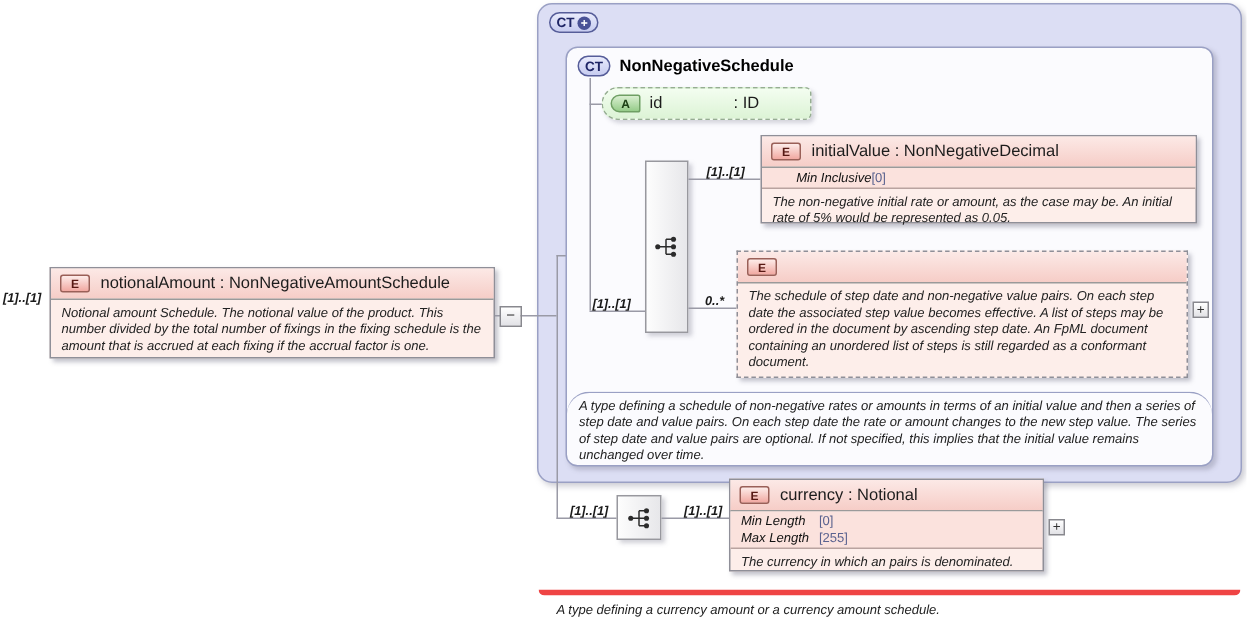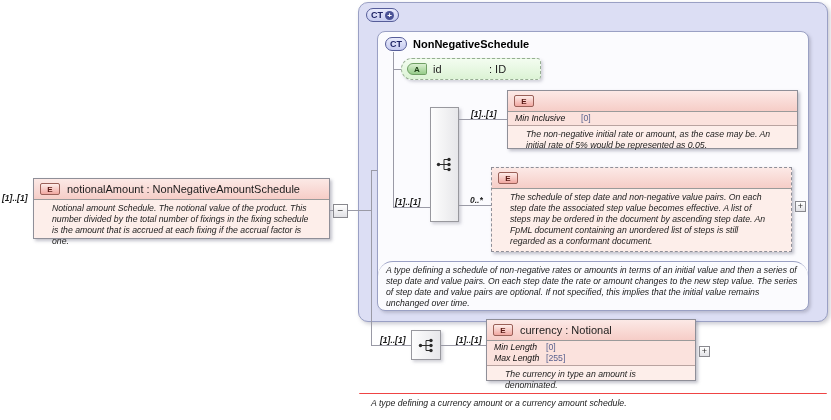--- a/index.html
+++ b/index.html
@@ -13,47 +13,47 @@
 
   
   .elem-box { position:absolute; border:1px solid #8f8f98; background:#fdeeea; box-shadow:2px 2px 3px rgba(120,120,140,.45); }
   .elem-box.dashed { border:1px dashed #8f8f98; }
   .elem-header { display:flex; align-items:center; gap:7px; height:21px; padding:0 6px;
                  background:linear-gradient(180deg,#fce9e6 0%,#f6cdc7 100%); border-bottom:1px solid #9a9a9a; }
   .elem-title { font-size:11px; font-weight:normal; color:#1c1c1c; white-space:nowrap; }
   .elem-name { display:inline-block; }
   .name-w-id .elem-name { min-width:56px; }
   .name-w-step .elem-name { min-width:50px; }
-  .desc { font-style:italic; font-size:8.7px; line-height:1.25; color:#222; padding:3px 18px; }
+  .desc { font-style:italic; font-size:8.7px; line-height:1.25; color:#222; padding:3px 7px; }
   .facets { background:#fbe2dd; border-bottom:1px solid #b9a3a0; padding:1px 7px; }
   .facet-row { display:flex; font-size:8.7px; line-height:1.25; }
   .facet-name { font-style:italic; color:#111; }
   .facet-val { color:#5a628f; }
-  .fw-iv { min-width:66px; } .fw-cur { min-width:52px; }
+  .fw-iv { min-width:66px;text-align:right; } .fw-cur { min-width:52px; }
 
   
   .badge-e { display:inline-flex; align-items:center; justify-content:center; width:20px; height:12px; flex:0 0 20px;
              border:1px solid #9a6058; border-radius:2px; background:linear-gradient(180deg,#fdece9,#f1a8a1);
              font-size:8px; font-weight:bold; color:#571813; }
   .badge-a { display:inline-flex; align-items:center; justify-content:center; width:20px; height:12px; flex:0 0 20px;
              border:1px solid #6f9f64; border-radius:7px 2px 2px 7px; background:linear-gradient(180deg,#d9efd0,#96cc8a);
              font-size:8px; font-weight:bold; color:#1d4016; }
   .badge-ct { display:inline-flex; align-items:center; justify-content:center; gap:2px; height:14px; padding:0 4px;
               border:1px solid #565d99; border-radius:7px; background:linear-gradient(180deg,#e9ebfc,#c7ccf0);
               font-size:9px; font-weight:bold; color:#1f2566; }
   .plus-circle { display:inline-block; width:9px; height:9px; border-radius:50%; background:#4a5296; color:#fff;
                  font-size:8px; line-height:9px; text-align:center; font-weight:bold; }
 
   
   .outer { position:absolute; left:358px; top:2px; width:470px; height:320px; background:#dcdef4;
            border:1px solid #9aa0c4; border-radius:10px; box-shadow:2px 2px 4px rgba(120,120,140,.4); }
   .outer-title { position:absolute; left:7px; top:5px; display:flex; align-items:center; gap:6px; }
   .outer-title-text { font-size:11px; font-weight:bold; color:#000; white-space:nowrap; }
   .outer-footer { position:absolute; left:0; right:0; top:390px; bottom:0; background:#eaecf9;
-                  border-top:1px solid #ef4444; border-radius:0 0 9px 9px; }
+                  border-top:4px solid #ef4444; border-radius:0 0 9px 9px; }
   .outer-footer .desc { padding:4px 12px; }
 
   .inner { position:absolute; left:18px; top:28px; width:432px; height:280px; background:#fbfbfe;
            border:1px solid #9aa0c4; border-radius:8px; box-shadow:2px 2px 3px rgba(120,120,140,.35); }
   .inner-title { position:absolute; left:7px; top:5px; display:flex; align-items:center; gap:6px; }
   .inner-footer { position:absolute; left:0; right:0; top:229px; bottom:0; border-top:1px solid #9aa0c4;border-radius:15px; }
   .inner-footer .desc { padding:3px 8px; }
 
   
   .attr-box { position:absolute; left:23px; top:26px; width:140px; height:22px; display:flex; align-items:center; gap:6px;
@@ -131,20 +131,23 @@
           <circle cx="13" cy="12.5" r="1.7" fill="#2b2b2b"></circle>
         </svg>
       </div>
 
       <div class="hline" style="left:81px; top:87px; width:48px;"></div>
       <div class="card" style="left:93px; top:77px;">[1]..[1]</div>
 
       <div class="elem-box" style="left:129px; top:58px; width:291px; height:59px;">
         <div class="elem-header">
           <span class="badge-e">E</span>
+          <span class="elem-title">
+            <span class="elem-name">initialValue</span> <span>: NonNegativeDecimal</span>
+          </span>
         </div>
         <div class="facets">
           <div class="facet-row">
             <span class="facet-name fw-iv">Min Inclusive</span>
             <span class="facet-val">[0]</span>
           </div>
         </div>
         <div class="desc">The non-negative initial rate or amount, as the case may be. An initial rate of 5% would be represented as 0.05.</div>
       </div>
 
@@ -191,21 +194,21 @@
       <div class="facets">
         <div class="facet-row">
           <span class="facet-name fw-cur">Min Length</span>
           <span class="facet-val">[0]</span>
         </div>
         <div class="facet-row">
           <span class="facet-name fw-cur">Max Length</span>
           <span class="facet-val">[255]</span>
         </div>
       </div>
-      <div class="desc">The currency in type an amount is denominated.</div>
+      <div class="desc">The currency in which an pairs is denominated.</div>
     </div>
     <div class="toggle small" style="left:340px; top:343px;">+</div>
 
     <div class="outer-footer">
       <div class="desc">A type defining a currency amount or a currency amount schedule.</div>
     </div>
   </div>
 
 </div>
 

